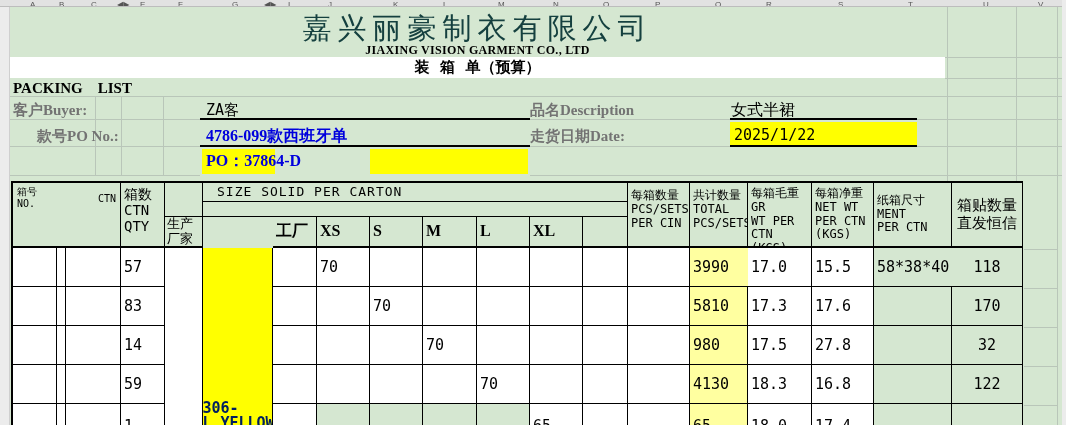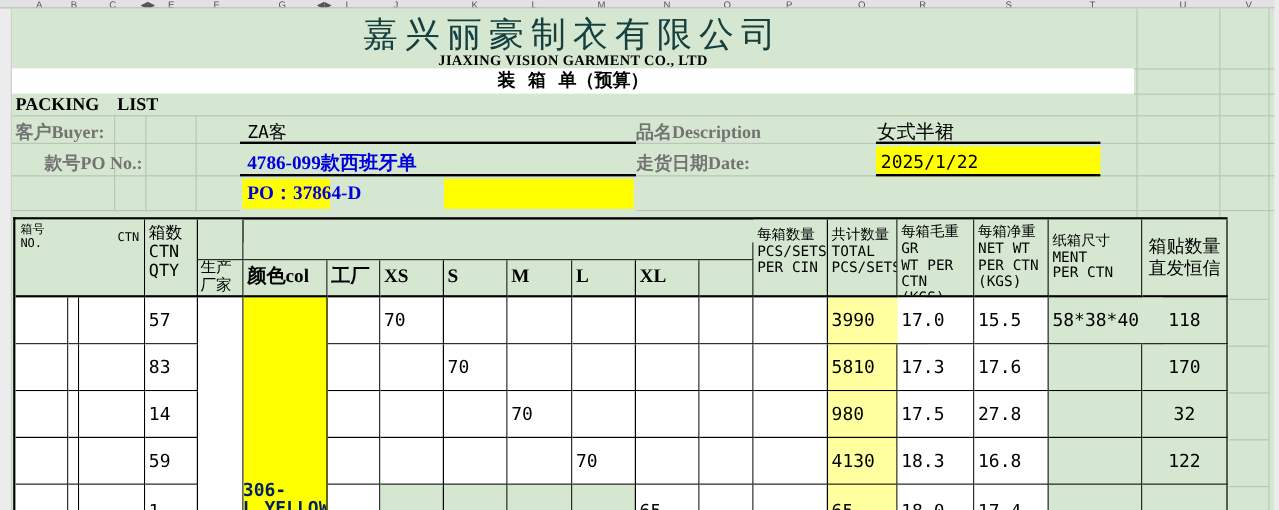--- a/index.html
+++ b/index.html
@@ -127,22 +127,22 @@
 <div class="abs" id="table">
 
   <div class="cell hdr hb top" style="left:0;top:0;width:108px;height:65px;font-size:10px;padding-left:4px;"><span>箱号
 NO.</span><span style="position:absolute;right:4px;top:10px;">CTN</span></div>
   <div class="cell hdr hb top" style="left:108px;top:0;width:44px;height:65px;font-size:14px;">箱数
 CTN
 QTY</div>
   <div class="cell hdr" style="left:152px;top:0;width:38px;height:34px;"></div>
   <div class="cell hdr hb" style="left:152px;top:34px;width:38px;height:31px;font-size:13px;padding-left:2px;">生产
 厂家</div>
+  <div class="cell hdr" style="left:190px;top:0;width:425px;height:19px;font-size:13px;padding-left:14px;letter-spacing:1px;">SIZE SOLID PER CARTON</div>
   <div class="cell hdr" style="left:190px;top:19px;width:425px;height:15px;"></div>
-  <div class="cell hdr hb serifb" style="left:190px;top:34px;width:70px;height:31px;">颜色col</div>
   <div class="cell hdr hb serifb" style="left:260px;top:34px;width:44px;height:31px;">工厂</div>
   <div class="cell hdr hb serifb" style="left:304px;top:34px;width:53px;height:31px;">XS</div>
   <div class="cell hdr hb serifb" style="left:357px;top:34px;width:53px;height:31px;">S</div>
   <div class="cell hdr hb serifb" style="left:410px;top:34px;width:54px;height:31px;">M</div>
   <div class="cell hdr hb serifb" style="left:464px;top:34px;width:53px;height:31px;">L</div>
   <div class="cell hdr hb serifb" style="left:517px;top:34px;width:53px;height:31px;">XL</div>
   <div class="cell hdr hb" style="left:570px;top:34px;width:45px;height:31px;"></div>
   <div class="cell hdr hb small top" style="left:615px;top:0;width:62px;height:65px;padding-top:6px;">每箱数量
 PCS/SETS/
 PER CIN</div>

